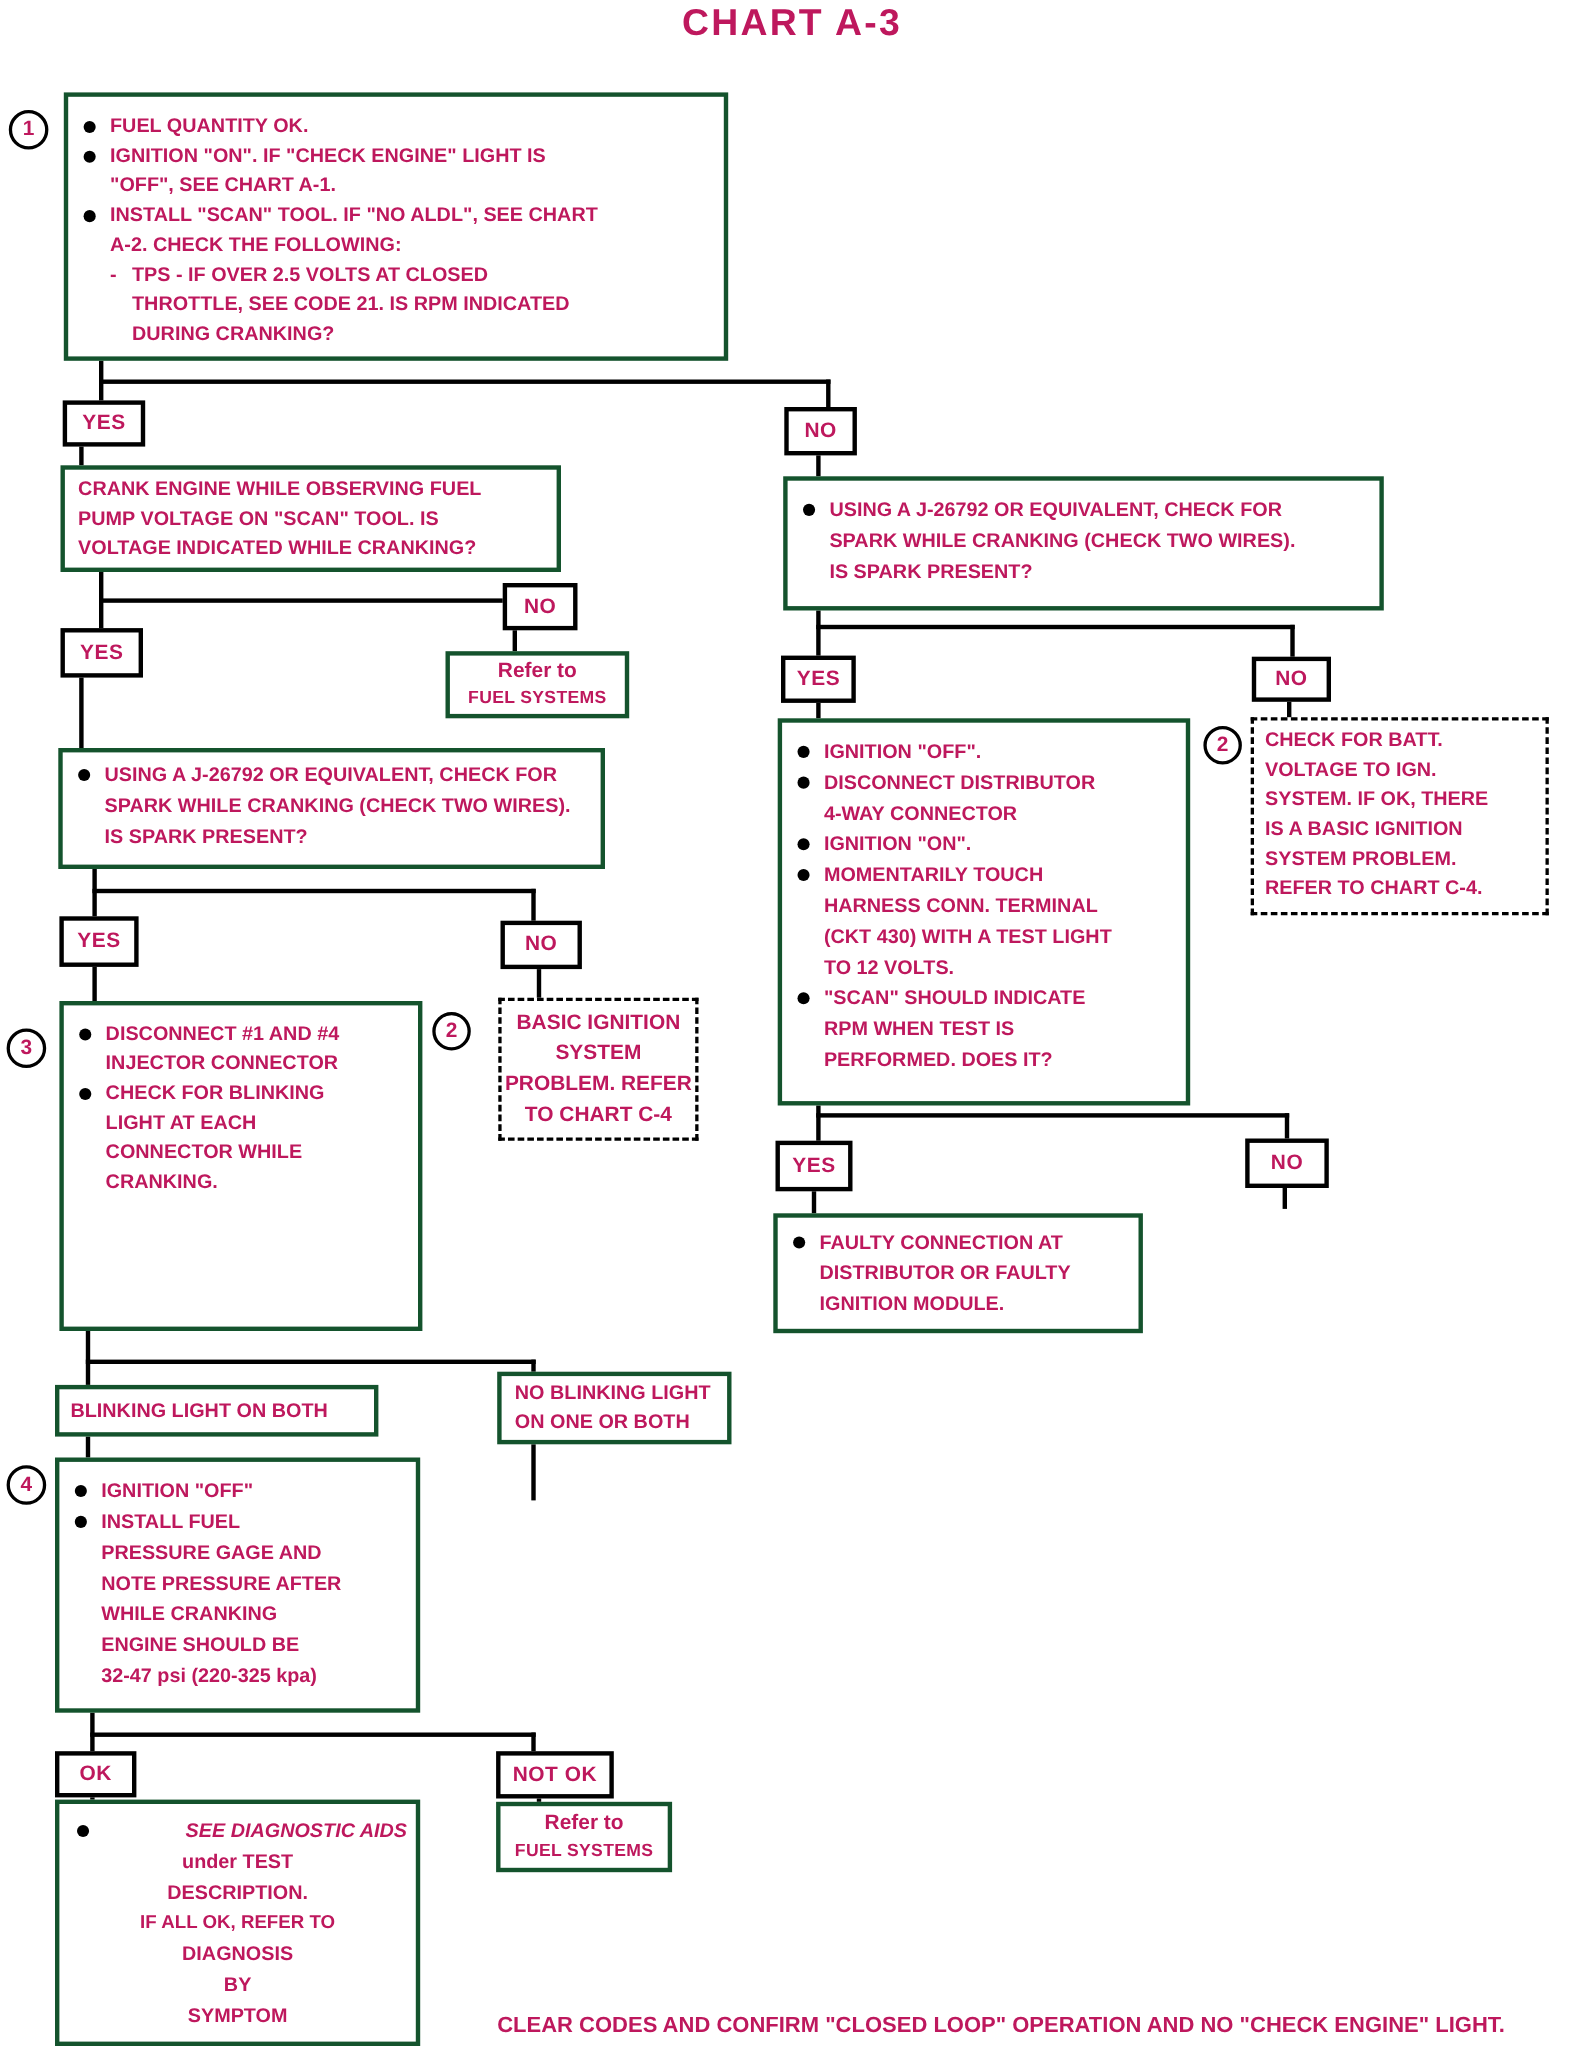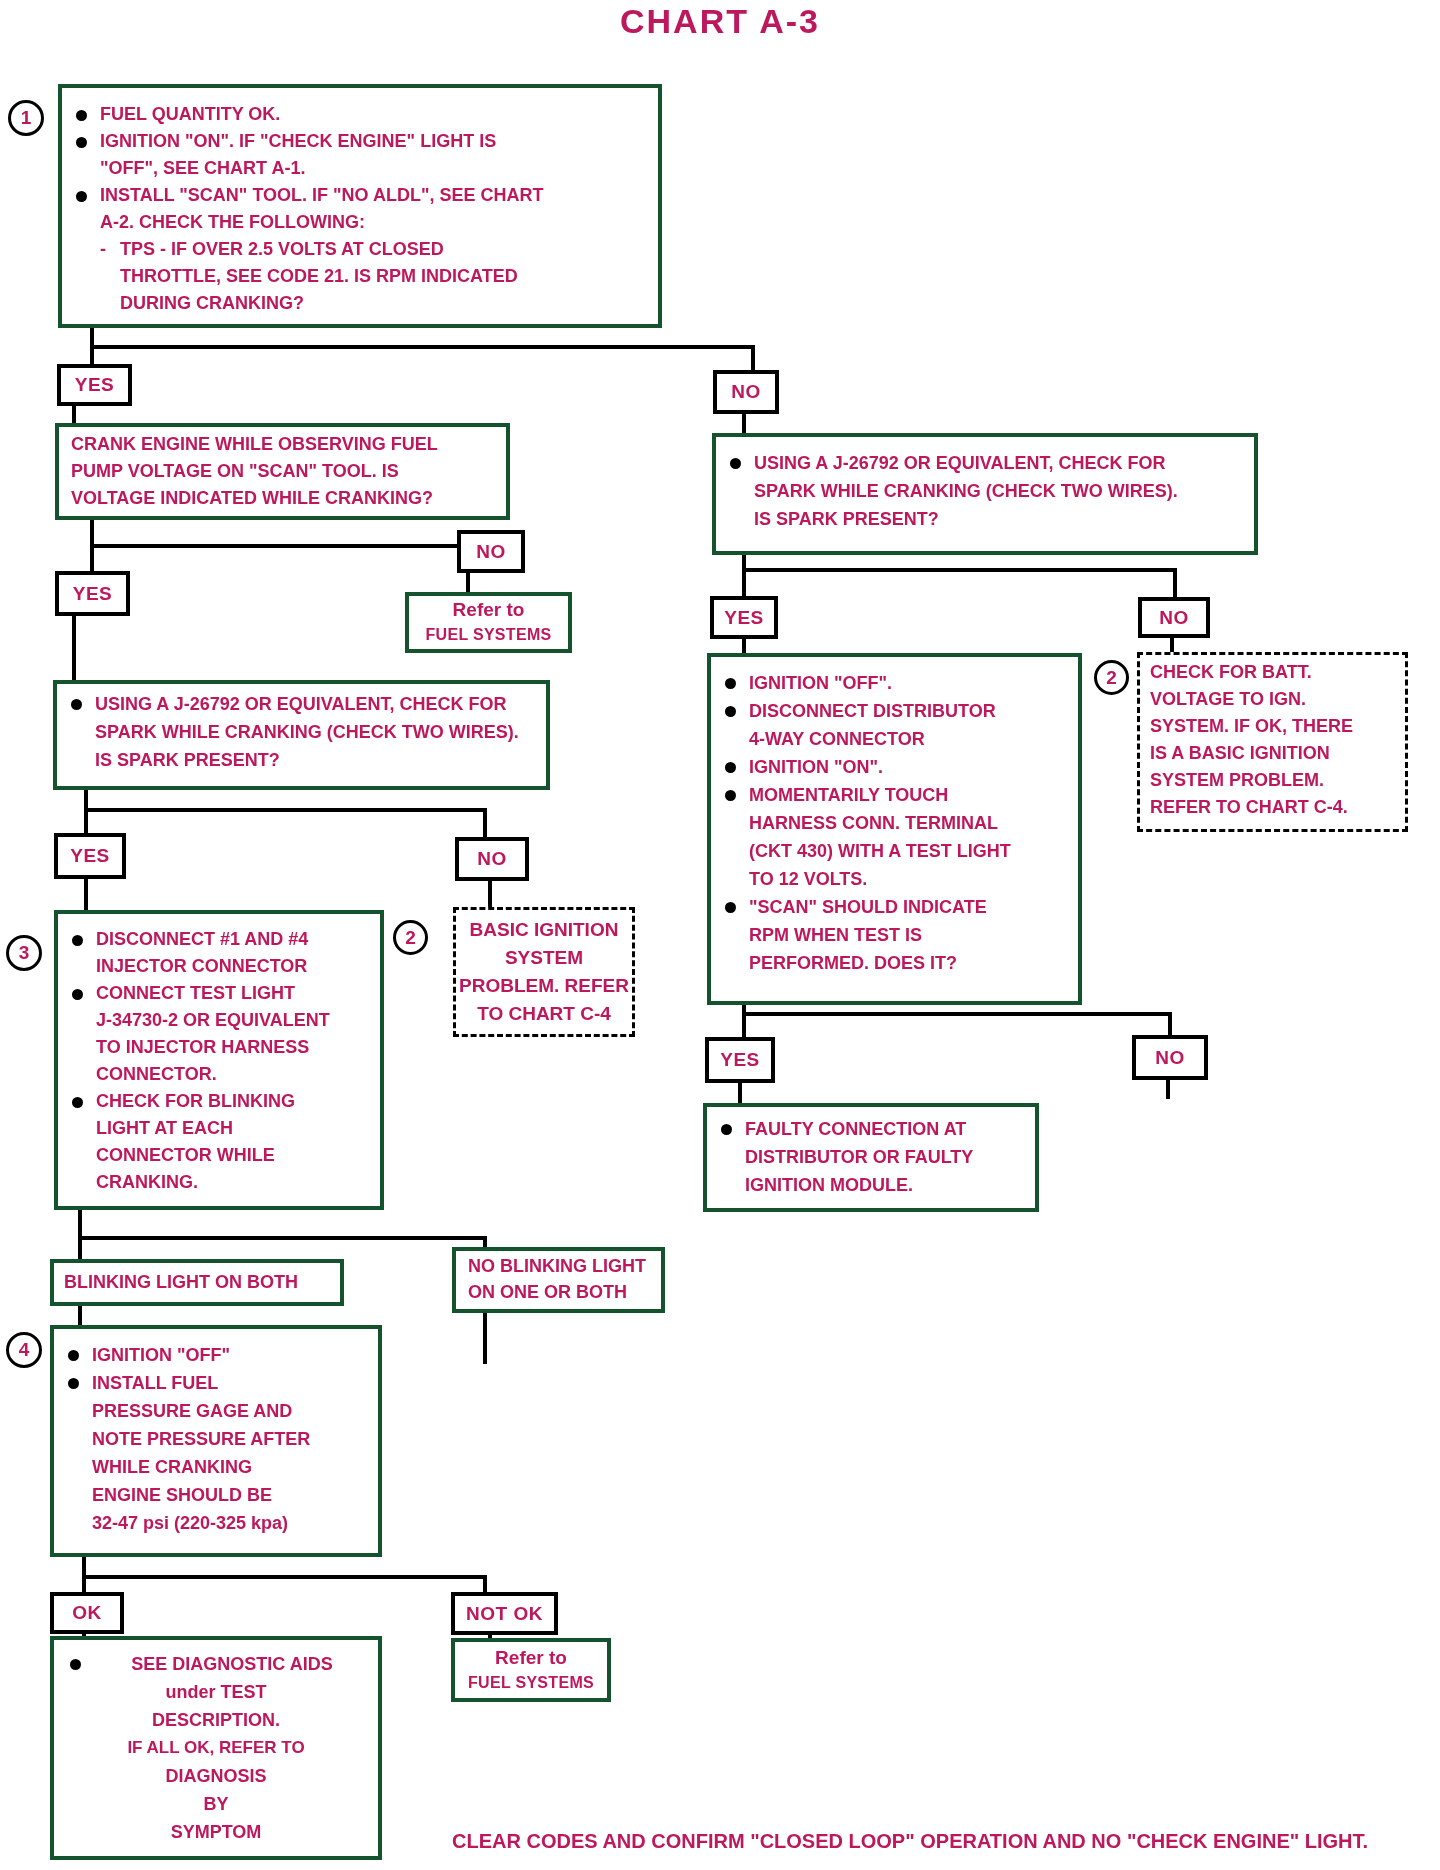--- a/index.html
+++ b/index.html
@@ -30,21 +30,21 @@
   .refer-line1{font-size:19px;line-height:25px;}
   .refer-line2{font-size:16px;line-height:26px;letter-spacing:.3px;}
   .title{
     position:absolute;left:0;top:2px;width:100%;text-align:center;
     font-size:34px;letter-spacing:2px;
   }
   .footer{
     position:absolute;left:452px;top:1830px;font-size:20px;white-space:nowrap;letter-spacing:0;
   }
   .hline{font-size:18px;line-height:28px;text-align:center;}
-  .hline-first{position:relative;text-align:center;padding-left:32px;}
+  .hline-first{position:relative;text-align:right;padding-left:32px;font-style:italic;}
   .hline-first .dot{position:absolute;left:8px;top:9px;width:11px;height:11px;border-radius:50%;background:#000;}
   .small{font-size:17px;}
 </style>
 </head>
 <body>
 
 <div class="page">
 
   <div class="title">CHART A-3</div>
 
@@ -150,24 +150,20 @@
       <span>YES</span>
     </div>
   <div class="lbl" style="left:455px;top:837px;width:74px;height:44px">
       <span>NO</span>
     </div>
 
   <div class="box" style="left:54px;top:910px;width:330px;height:300px">
     <div class="bullets" style="padding-top:12px">
       <div class="bi"><span class="dot"></span><span>DISCONNECT #1 AND #4
 INJECTOR CONNECTOR</span></div>
-      <div class="bi"><span class="dot"></span><span>CONNECT TEST LIGHT
-J-34730-2 OR EQUIVALENT
-TO INJECTOR HARNESS
-CONNECTOR.</span></div>
       <div class="bi"><span class="dot"></span><span>CHECK FOR BLINKING
 LIGHT AT EACH
 CONNECTOR WHILE
 CRANKING.</span></div>
     </div>
   </div>
 
   <div class="dashedbox centerbox" style="left:453px;top:907px;width:182px;height:130px">
     <div class="txt" style="padding:0;font-size:19px;line-height:28px;text-align:center">BASIC IGNITION
 SYSTEM

